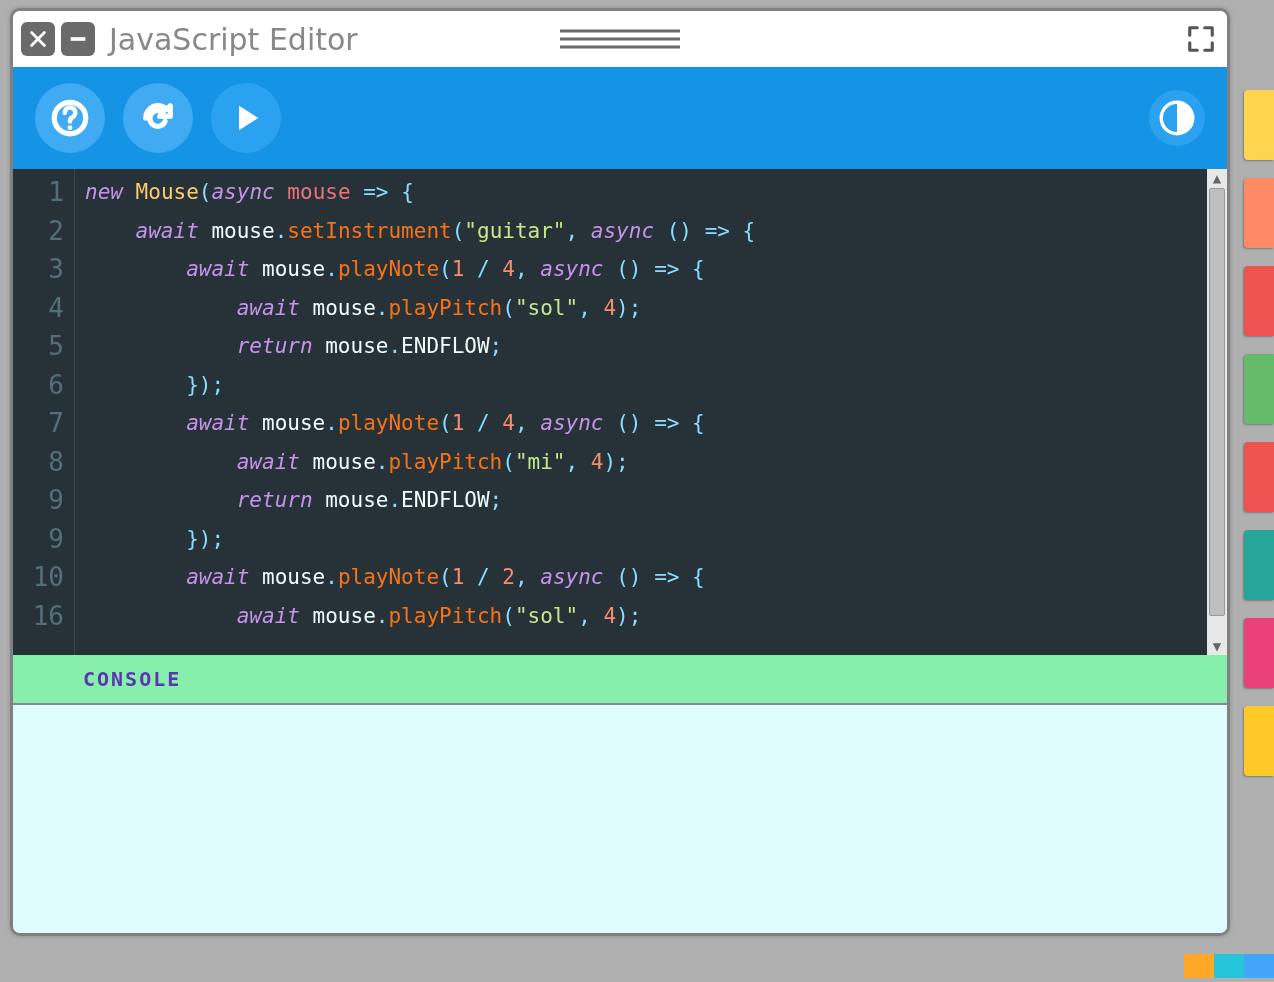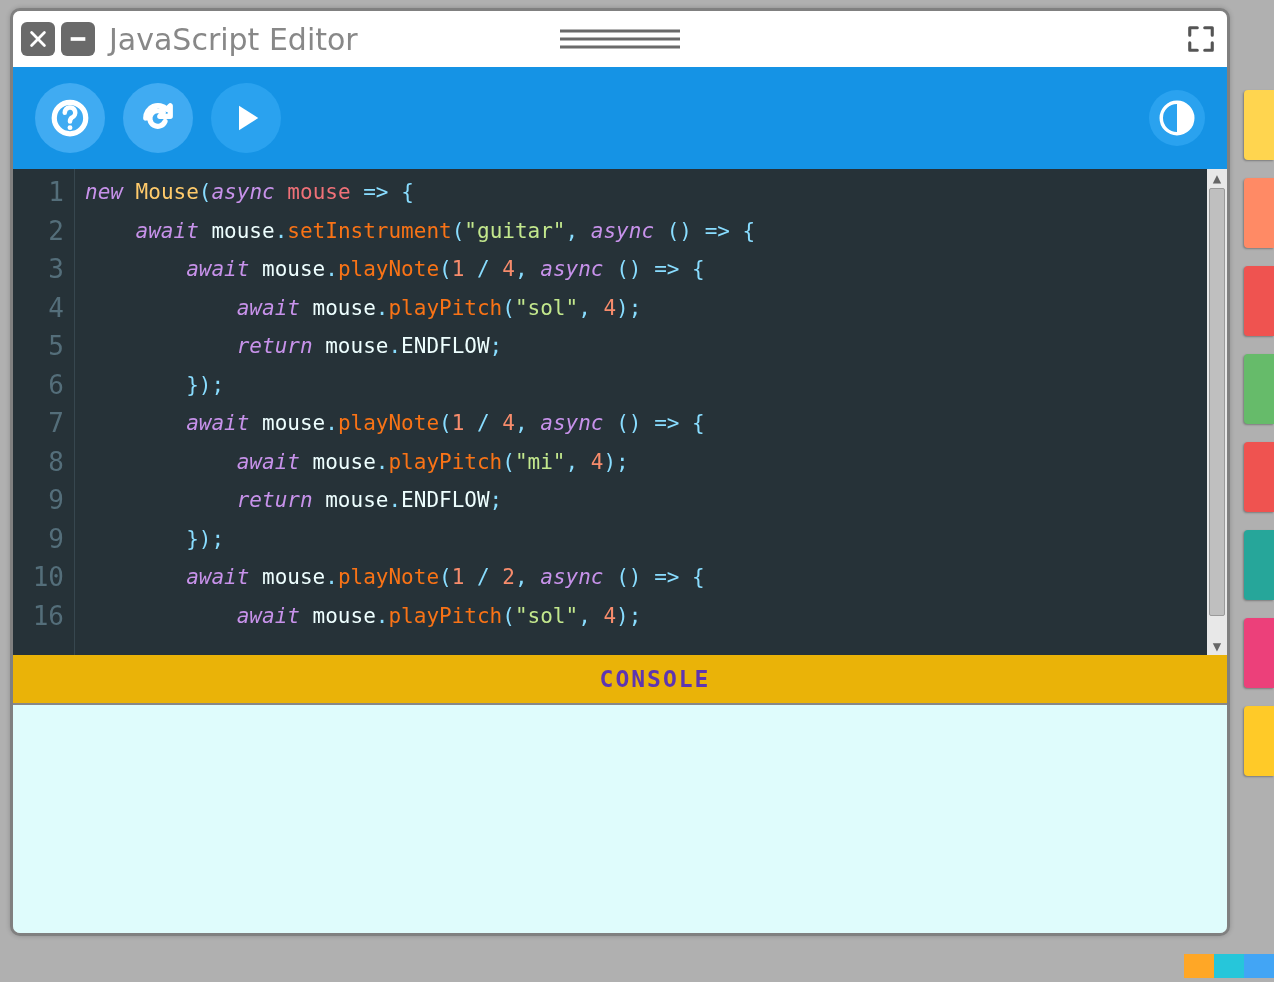--- a/index.html
+++ b/index.html
@@ -82,23 +82,23 @@
   .cls { color: #ffcb6b; }
   .fn { color: #f97316; }
   .prm { color: #f07178; }
   .num { color: #f78c6c; }
   .str { color: #c3e88d; }
   .op { color: #89ddff; }
   .pl { color: #eeffff; }
   .pn { color: #89ddff; }
 
   .console-hdr {
-    height: 50px; background: #eab308; display: flex; align-items: center;
-    padding-left: 70px; font-size: 23px; color: #5e35b1; font-weight: bold;
-    letter-spacing: 2px; border-bottom: 2px solid #888; justify-content: center;
+    height: 50px; background: #86efac; display: flex; align-items: center;
+    padding-left: 70px; font-size: 20px; color: #5e35b1; font-weight: bold;
+    letter-spacing: 2px; border-bottom: 2px solid #888;
   }
   .console-body {
     height: 228px; background: #dffcfc;
   }
 
   
   .bg-tabs { position: absolute; right: 0; top: 90px; width: 30px; }
   .bg-tab { height: 70px; margin-bottom: 18px; border-radius: 4px 0 0 4px; box-shadow: -1px 1px 2px rgba(0,0,0,.3); }
   .bg-foot { position: absolute; right:0; bottom:4px; height:24px; width:90px; display:flex; }
   .bg-foot div { height:100%; }

